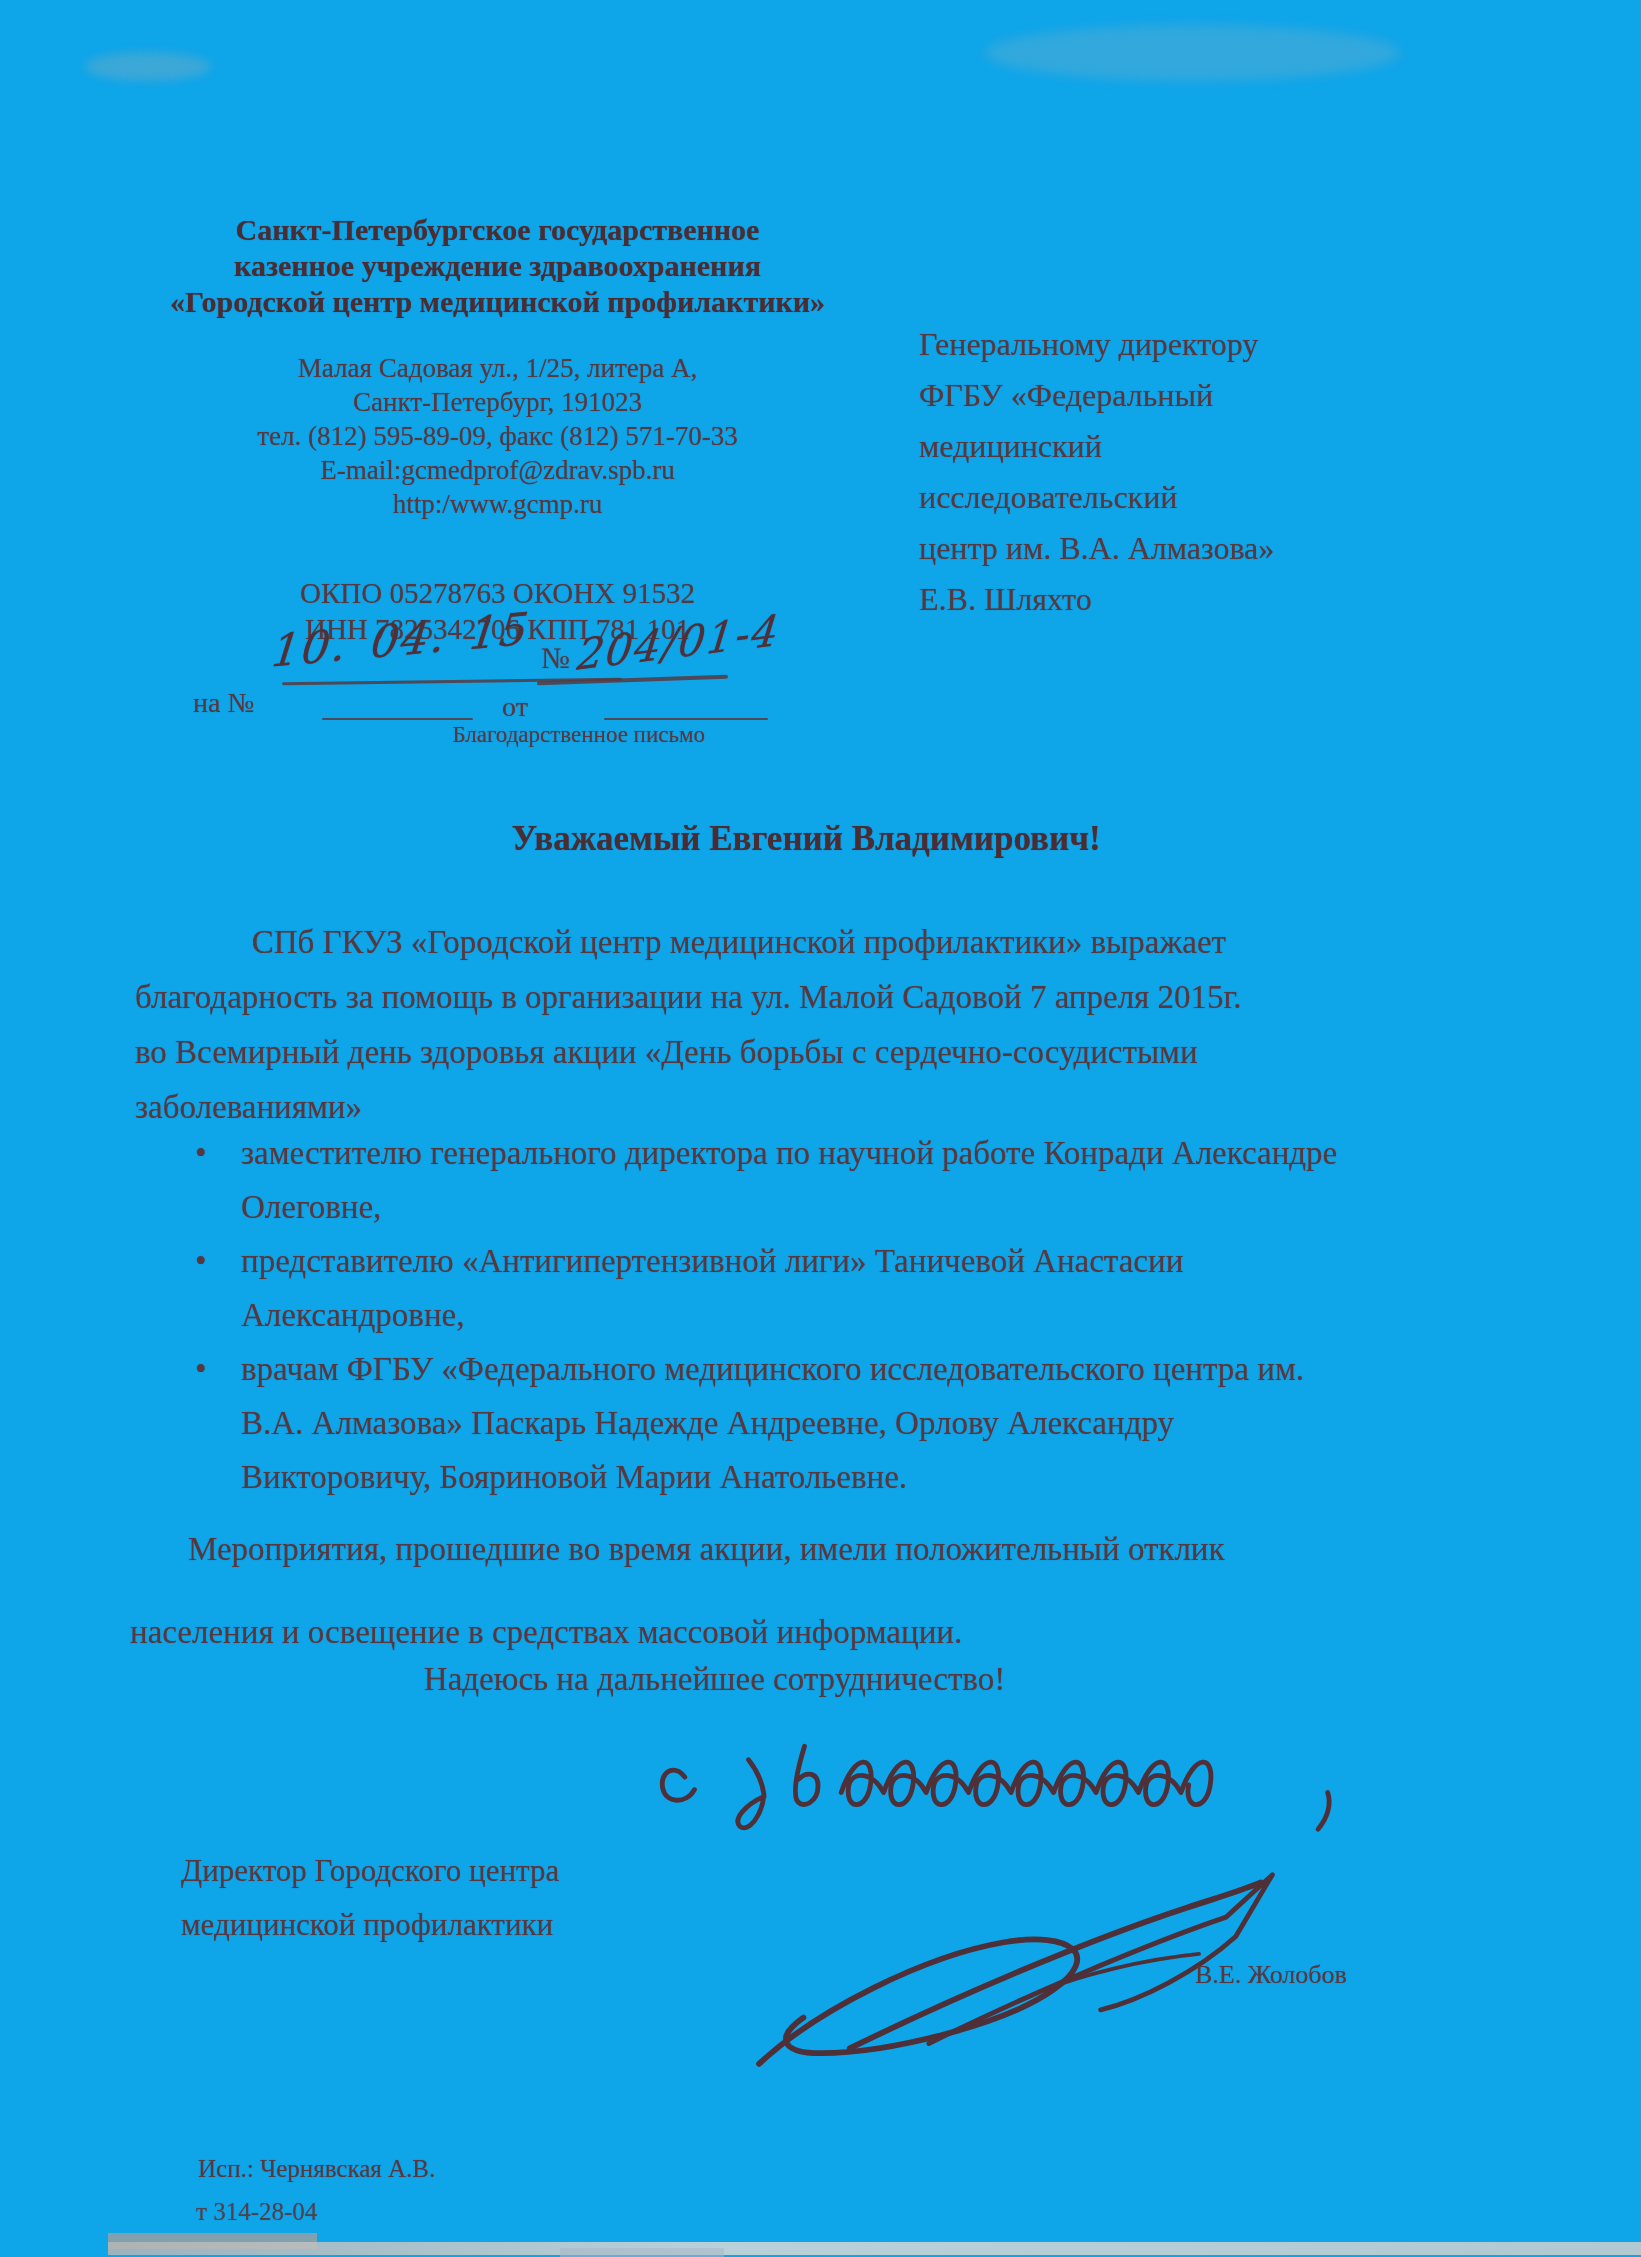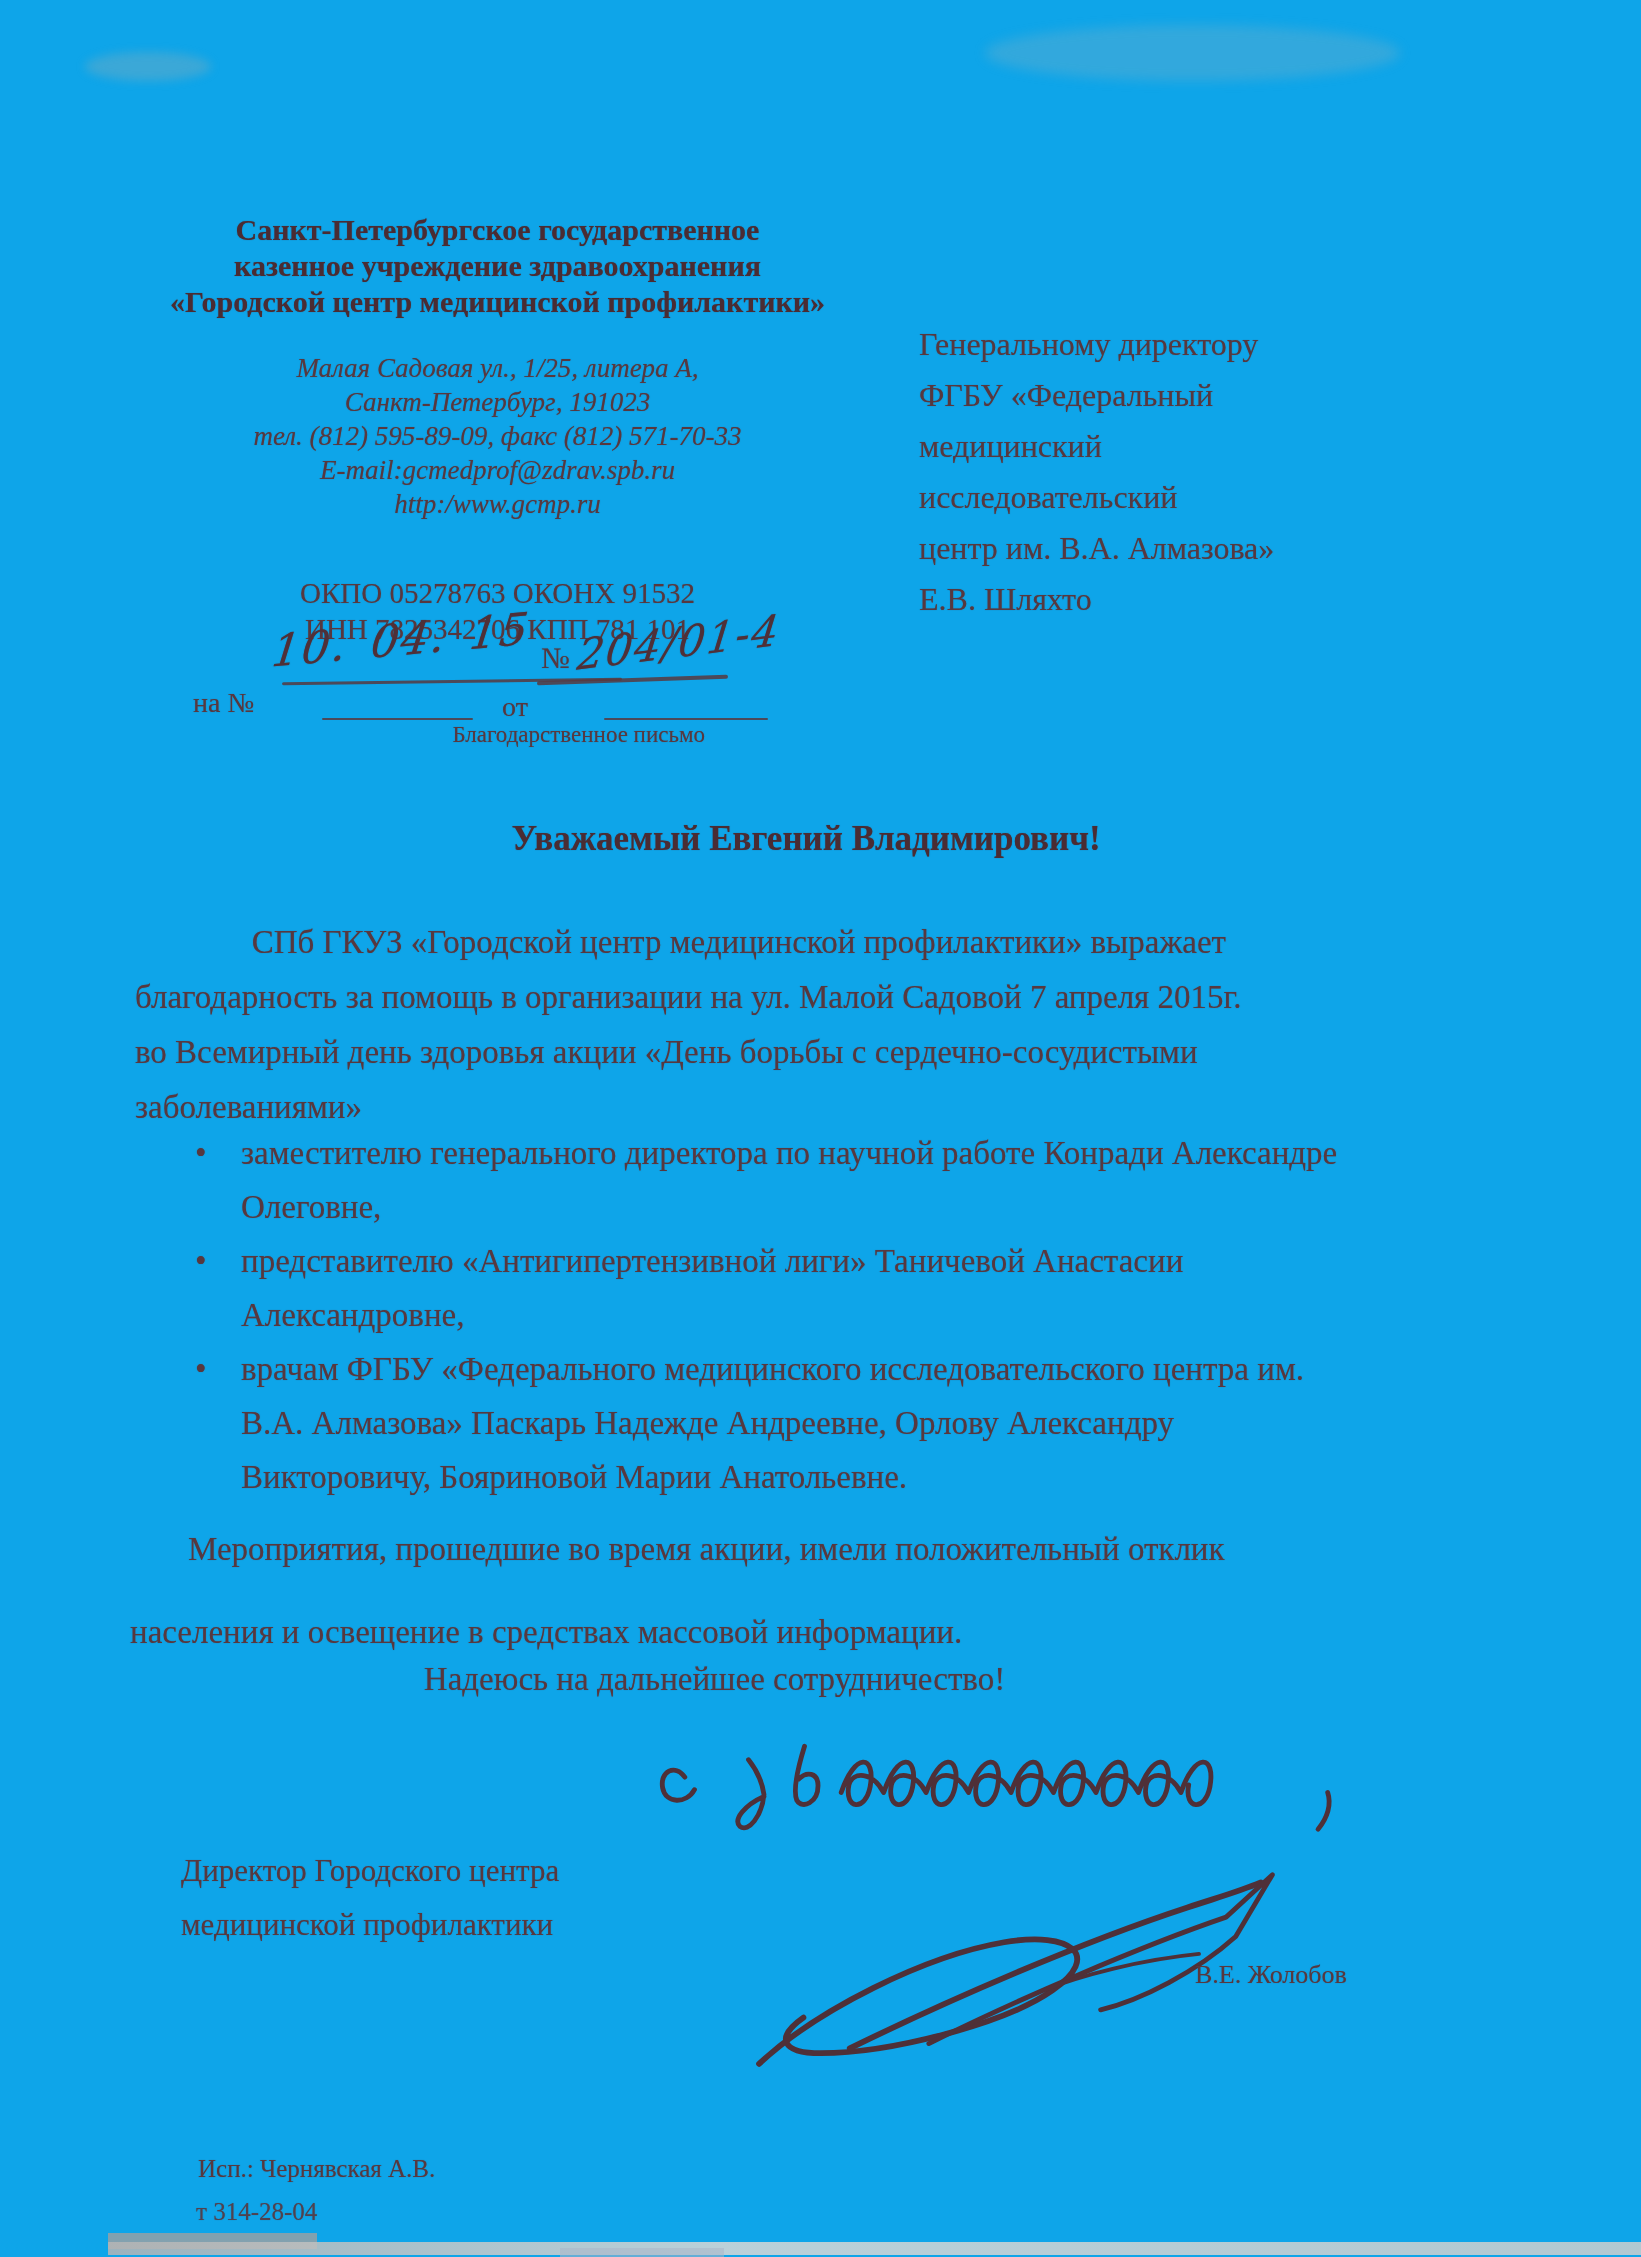--- a/index.html
+++ b/index.html
@@ -13,21 +13,21 @@
     font-family: "Liberation Serif", "DejaVu Serif", serif;
     color: #57383f;
   }
   .abs { position: absolute; }
   .txt { text-shadow: 0 0 1px rgba(87,56,63,.55); }
   .bold { font-weight: bold; color: #4a2c33; text-shadow: 0 0 1px rgba(74,44,51,.6); }
   .center { text-align: center; }
   .nowrap { white-space: nowrap; }
 
   .org-name   { left: 126px; top: 212px;  width: 743px; font-size: 30px; line-height: 36px; }
-  .org-addr   { left: 126px; top: 351px;  width: 743px; font-size: 27px; line-height: 34px; font-style: italic; }
+  .org-addr   { left: 126px; top: 351px;  width: 743px; font-size: 27px; line-height: 34px; }
   .org-codes  { left: 126px; top: 575px;  width: 743px; font-size: 29px; line-height: 36px; }
 
   .hand {
     font-family: "DejaVu Serif", serif;
     font-style: italic;
     letter-spacing: 1.9px;
     color: #4f3038;
     text-shadow: 0 0 1px rgba(79,48,56,.7);
   }
   .hand-date   { left: 272px; top: 614px; font-size: 44px; transform: rotate(-5deg) skewX(-12deg); word-spacing: 7.7px; }

